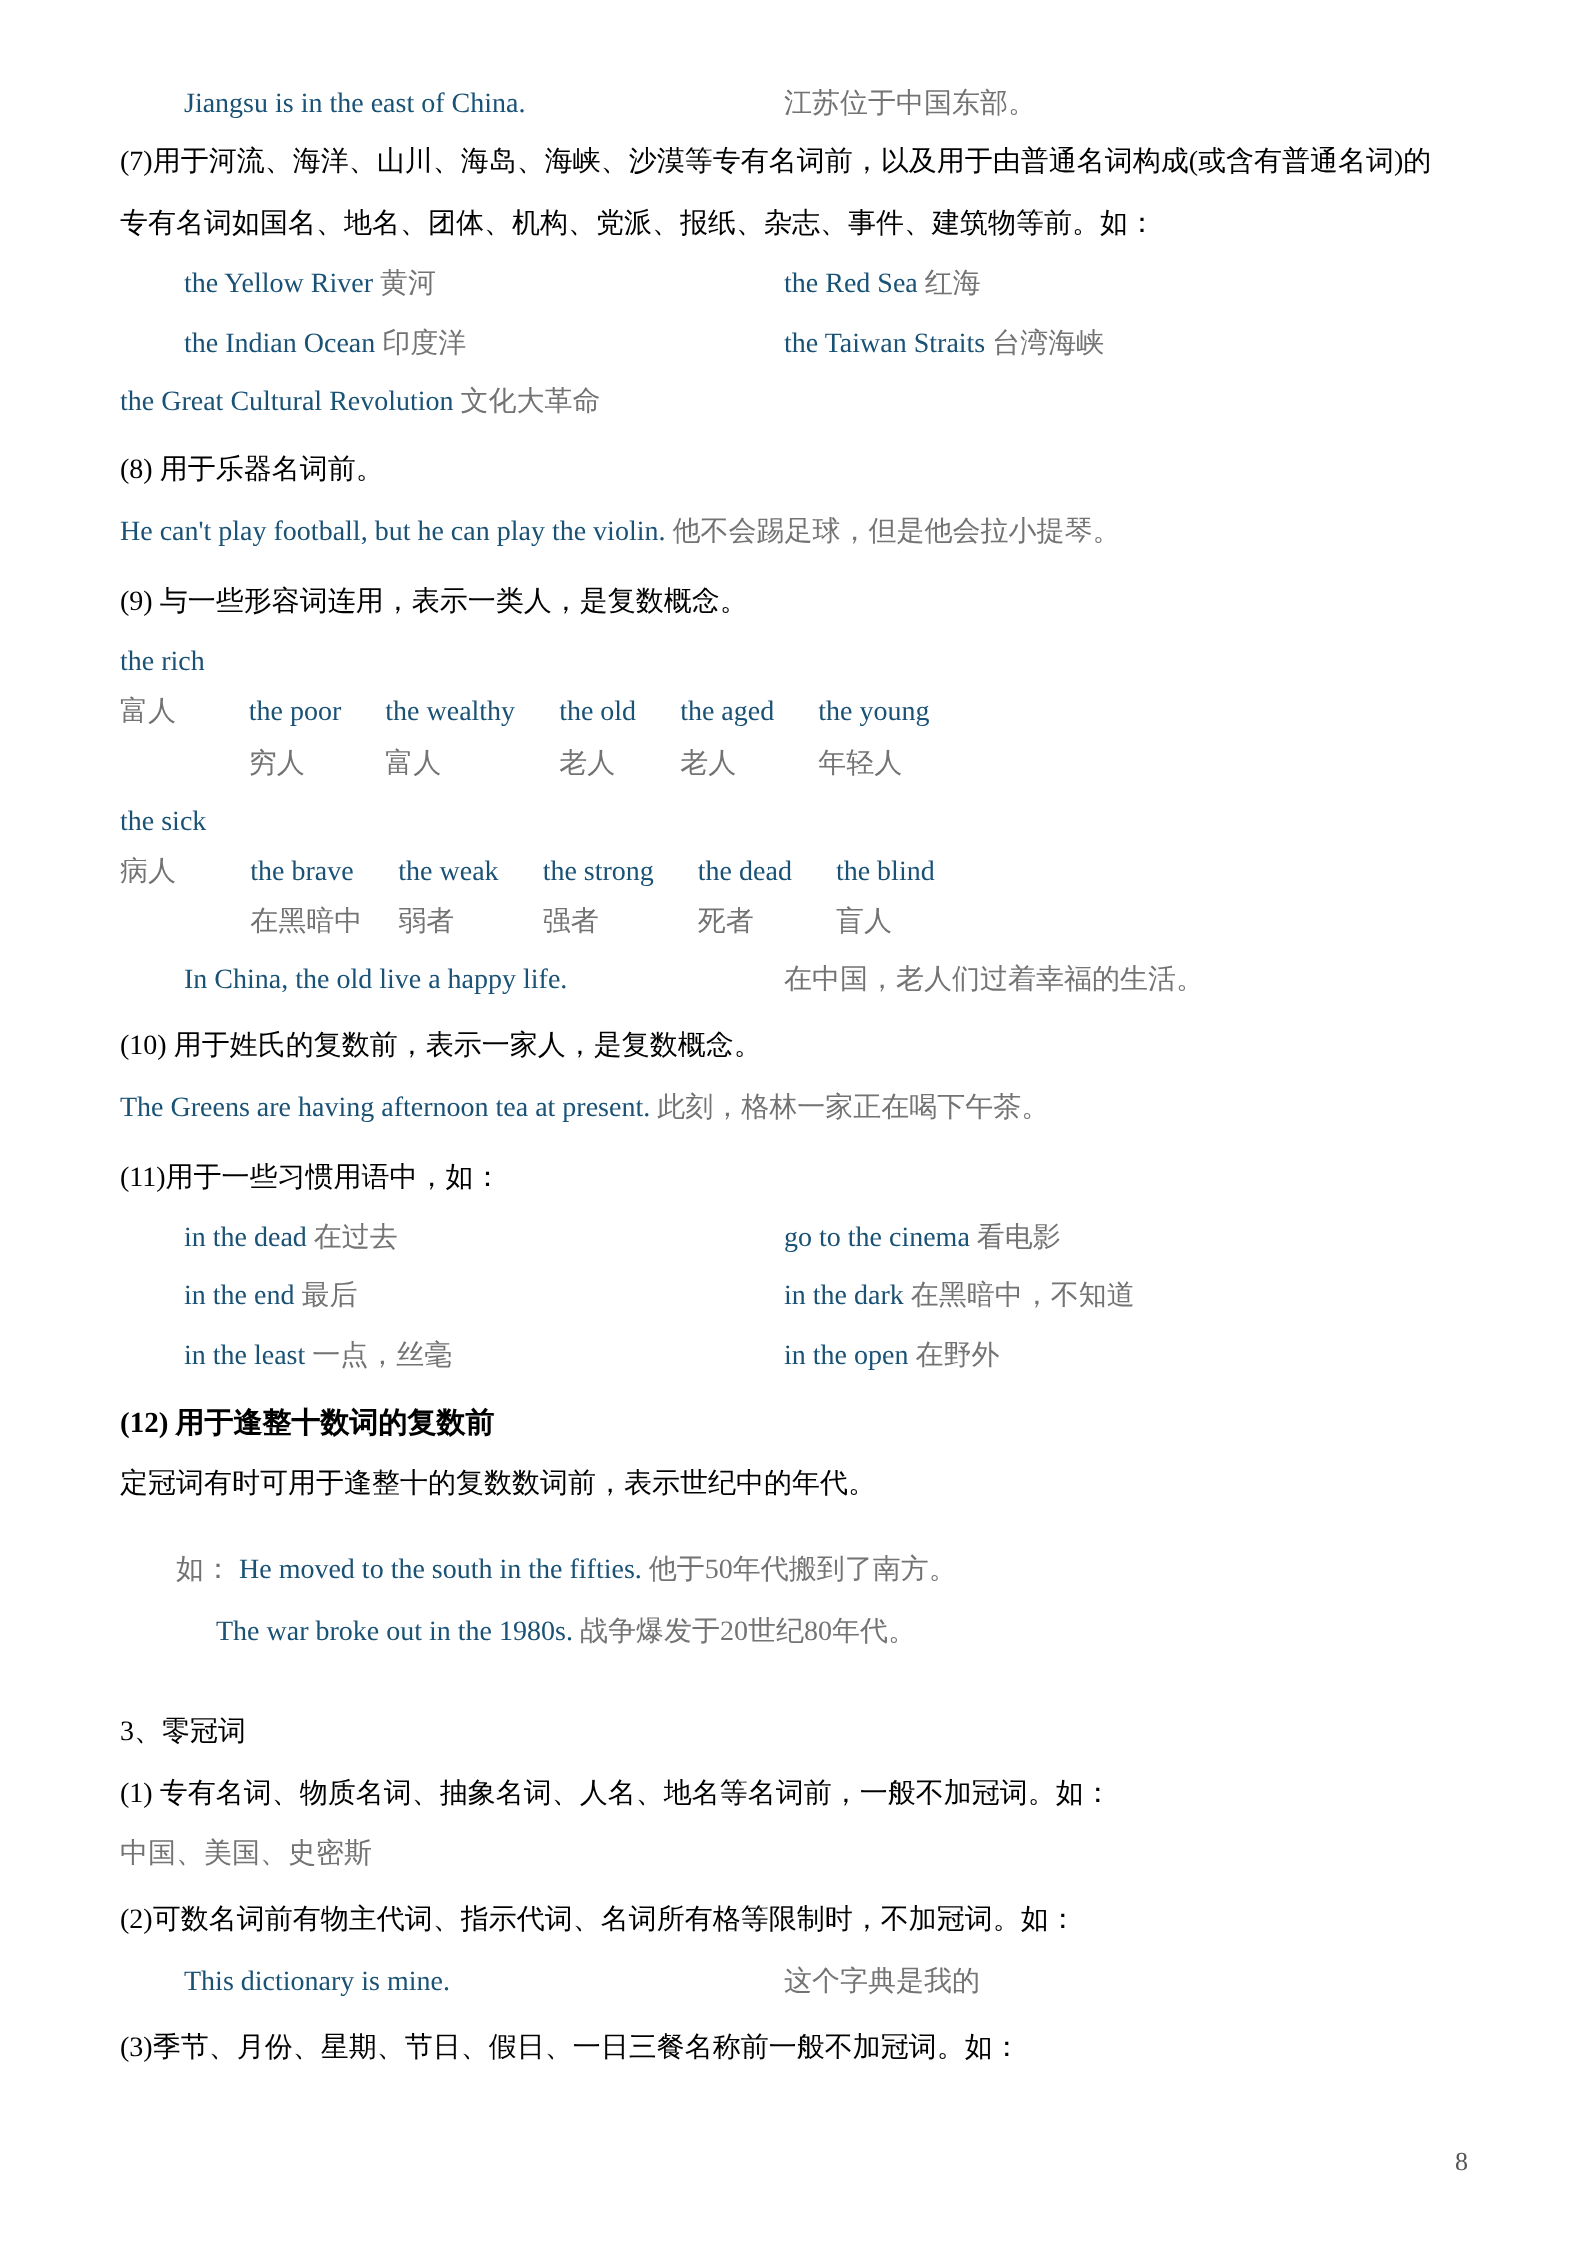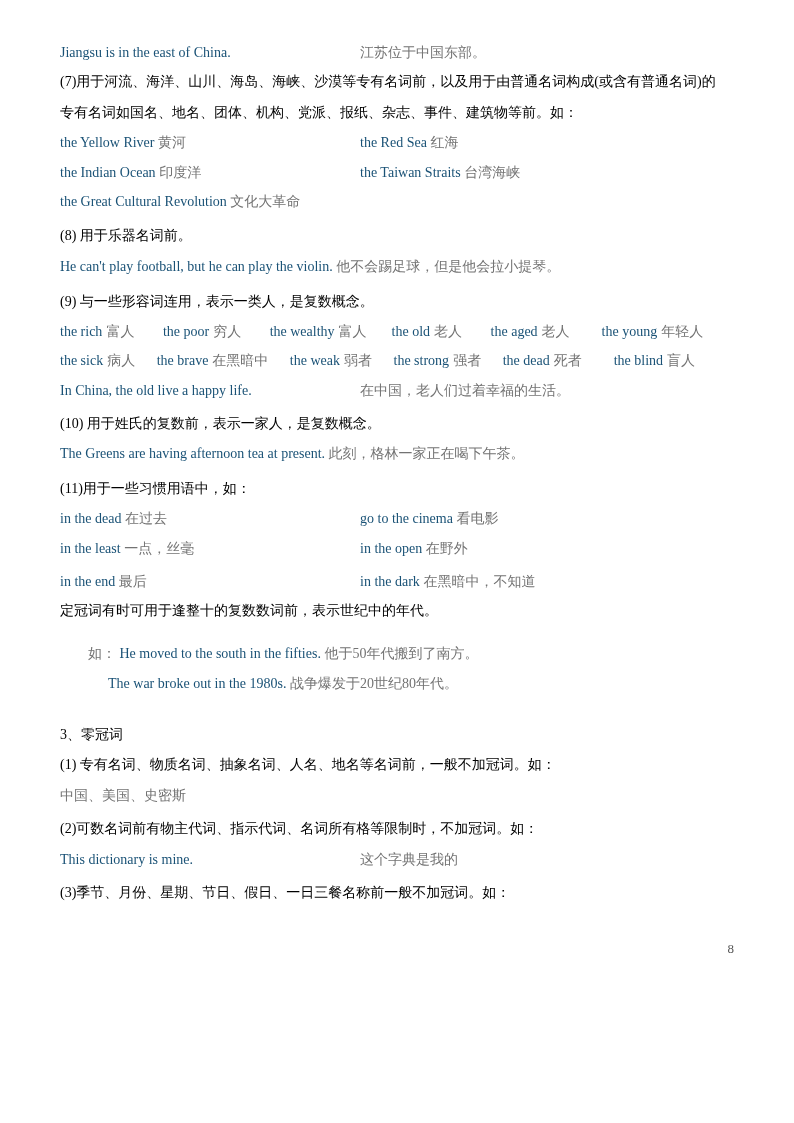--- a/index.html
+++ b/index.html
@@ -49,32 +49,34 @@
       display: flex;
       flex-wrap: wrap;
       gap: 0 0;
       margin-bottom: 4px;
     }
     .vocab-item {
       display: inline-flex;
       align-items: baseline;
       margin-right: 18px;
       white-space: nowrap;
+      flex-direction: column;
     }
     .vocab-item .english {
       margin-right: 4px;
     }
     .two-col {
       display: flex;
       gap: 0;
       margin-bottom: 4px;
     }
     .two-col .left {
       width: 300px;
       flex-shrink: 0;
+      margin-left: 32px;
     }
     .two-col .right {
       flex: 1;
     }
     .mb4 { margin-bottom: 4px; }
     .mb8 { margin-bottom: 8px; }
   </style>
 </head>
 <body>
 
@@ -221,41 +223,44 @@
   <div class="two-col mb4">
     <div class="left">
       <span class="english">in the dead</span>
       <span class="chinese"> 在过去</span>
     </div>
     <div class="right">
       <span class="english">go to the cinema</span>
       <span class="chinese"> 看电影</span>
     </div>
   </div>
+  <div class="two-col mb4">
+    <div class="left">
+      <span class="english">in the end</span>
+      <span class="chinese"> 最后</span>
+    </div>
+    <div class="right">
+      <span class="english">in the dark</span>
+      <span class="chinese"> 在黑暗中，不知道</span>
+    </div>
+  </div>
   <div class="two-col mb8">
     <div class="left">
       <span class="english">in the least</span>
       <span class="chinese"> 一点，丝毫</span>
     </div>
     <div class="right">
       <span class="english">in the open</span>
       <span class="chinese"> 在野外</span>
     </div>
   </div>
-  <div class="two-col mb4">
-    <div class="left">
-      <span class="english">in the end</span>
-      <span class="chinese"> 最后</span>
-    </div>
-    <div class="right">
-      <span class="english">in the dark</span>
-      <span class="chinese"> 在黑暗中，不知道</span>
-    </div>
-  </div>
-
+
+  <div class="line mb4 bold-heading">
+    <span>(12) 用于逢整十数词的复数前</span>
+  </div>
   <div class="line mb4">
     <span>定冠词有时可用于逢整十的复数数词前，表示世纪中的年代。</span>
   </div>
   <div class="line mb4 indent">
     <span class="chinese">如：</span>
     <span class="english">He moved to the south in the fifties.</span>
     <span class="chinese"> 他于50年代搬到了南方。</span>
   </div>
   <div class="line mb8 indent2">
     <span class="english">The war broke out in the 1980s.</span>

